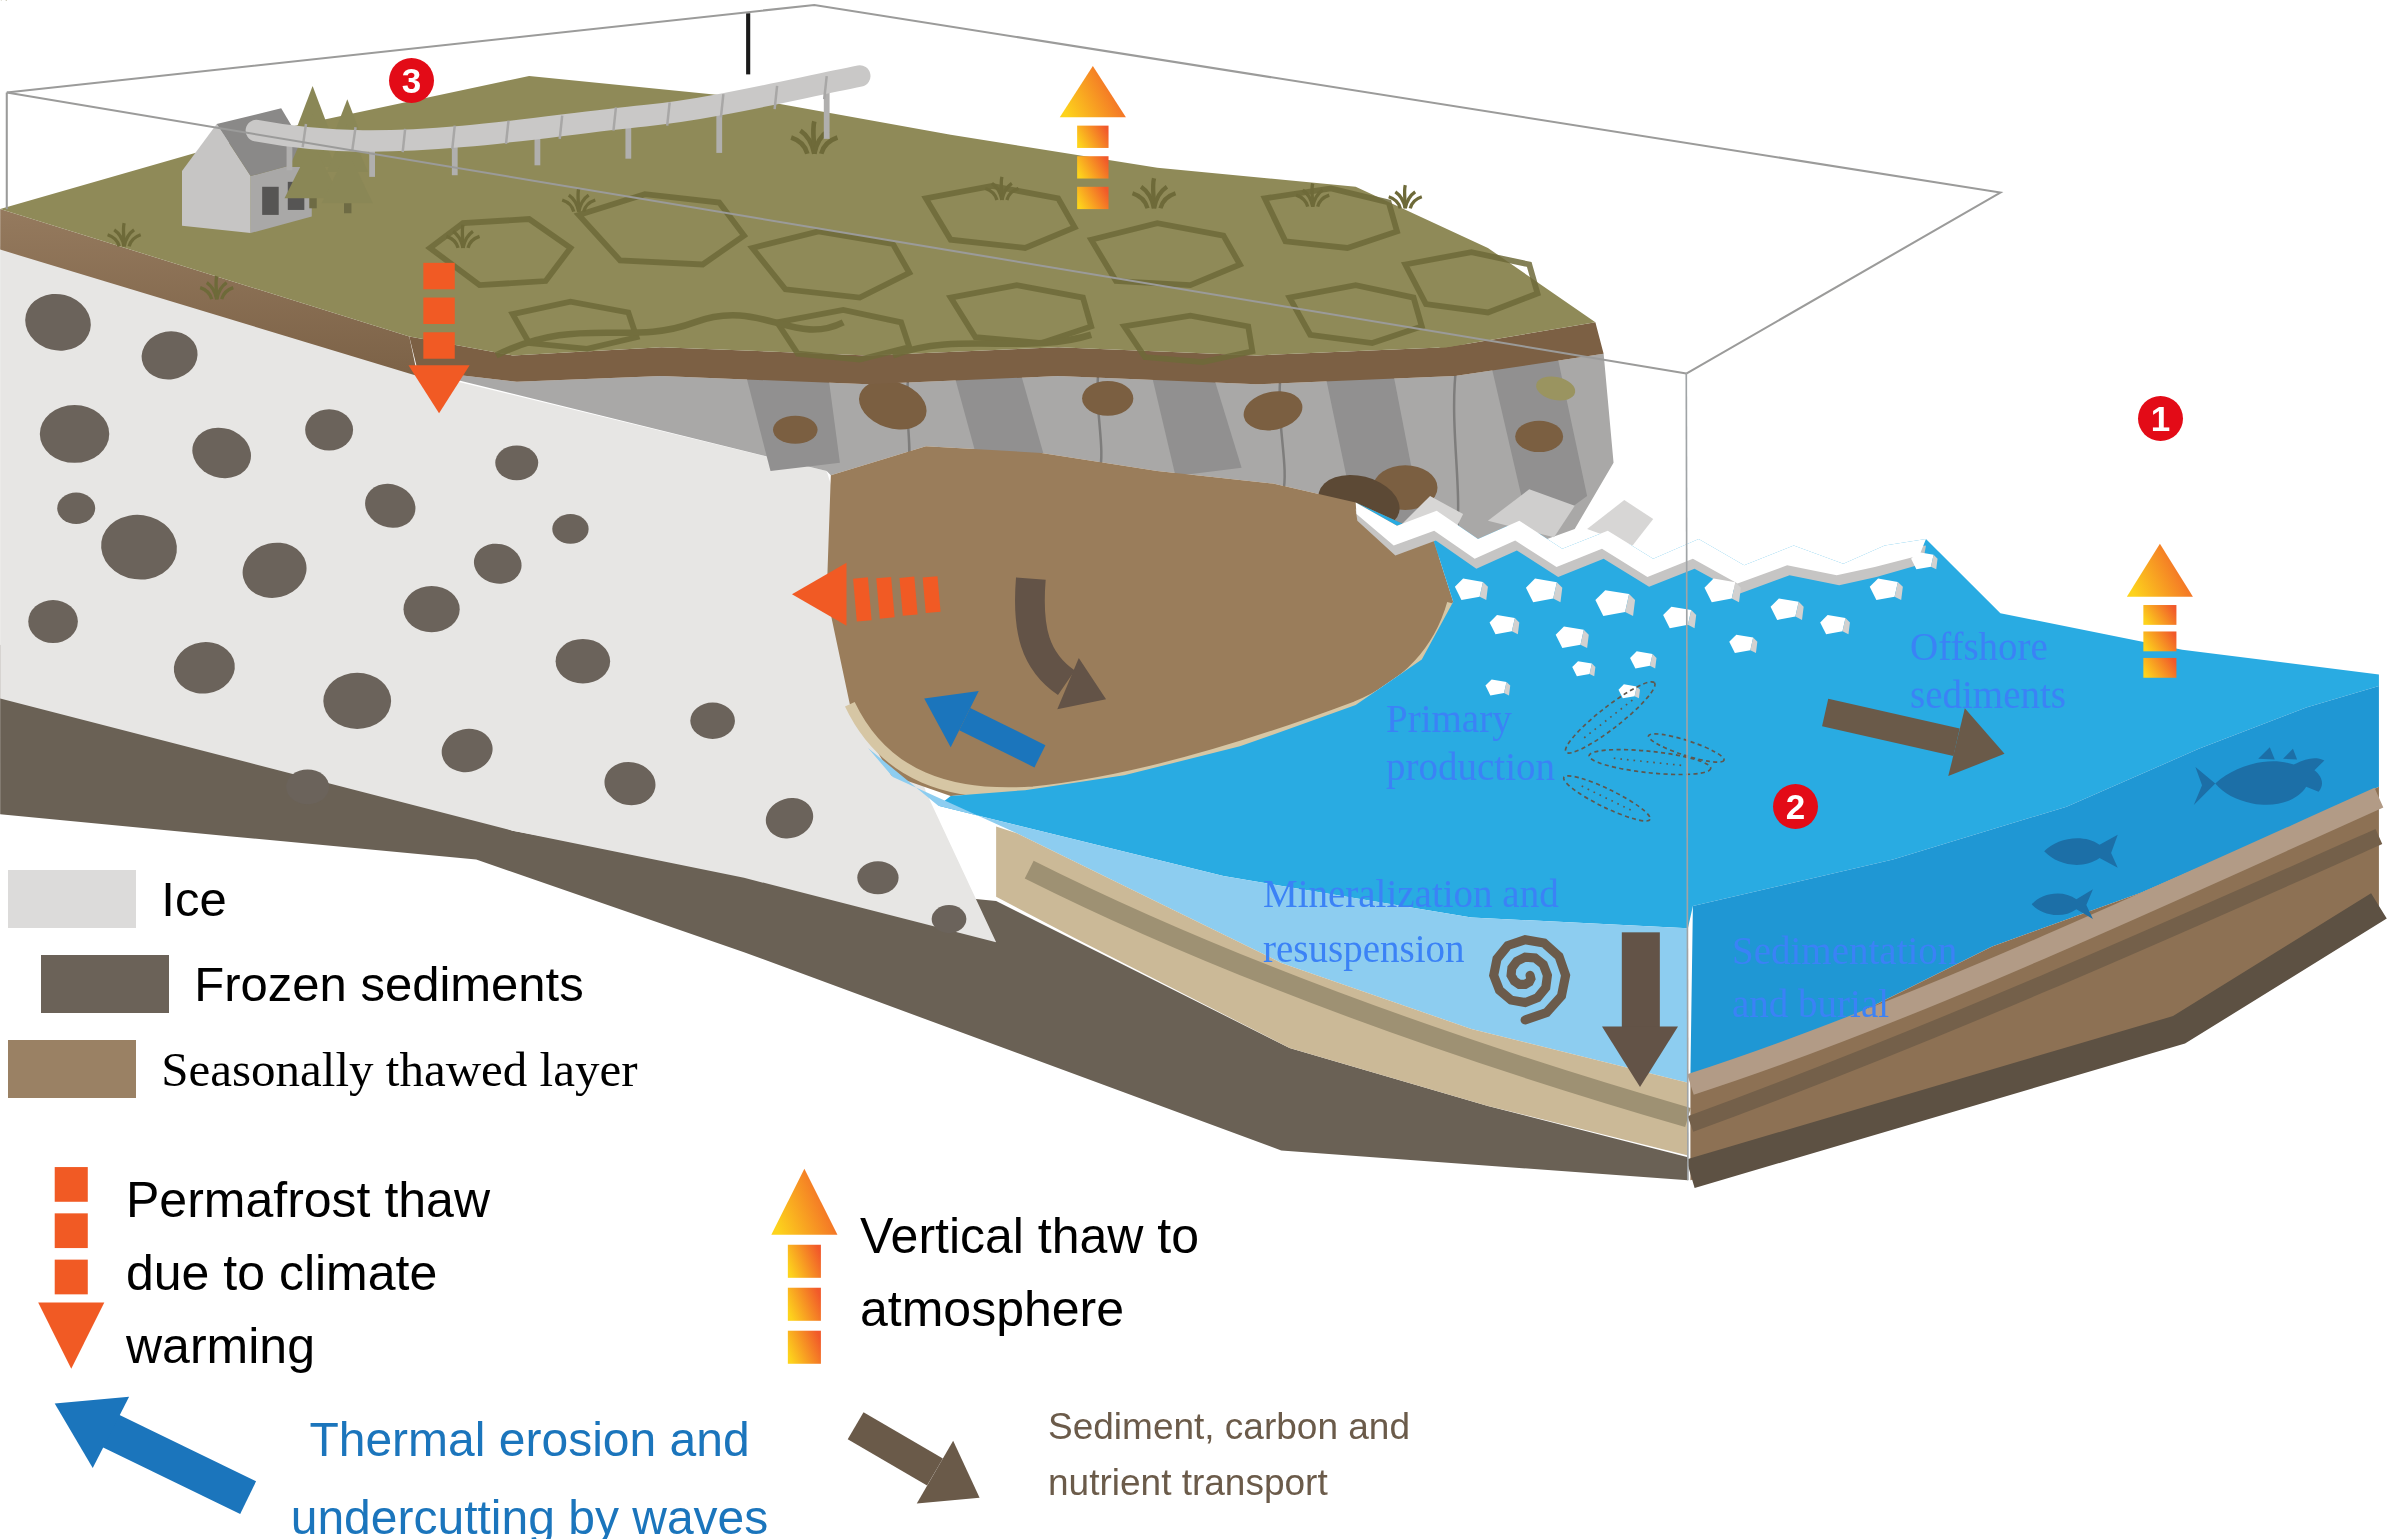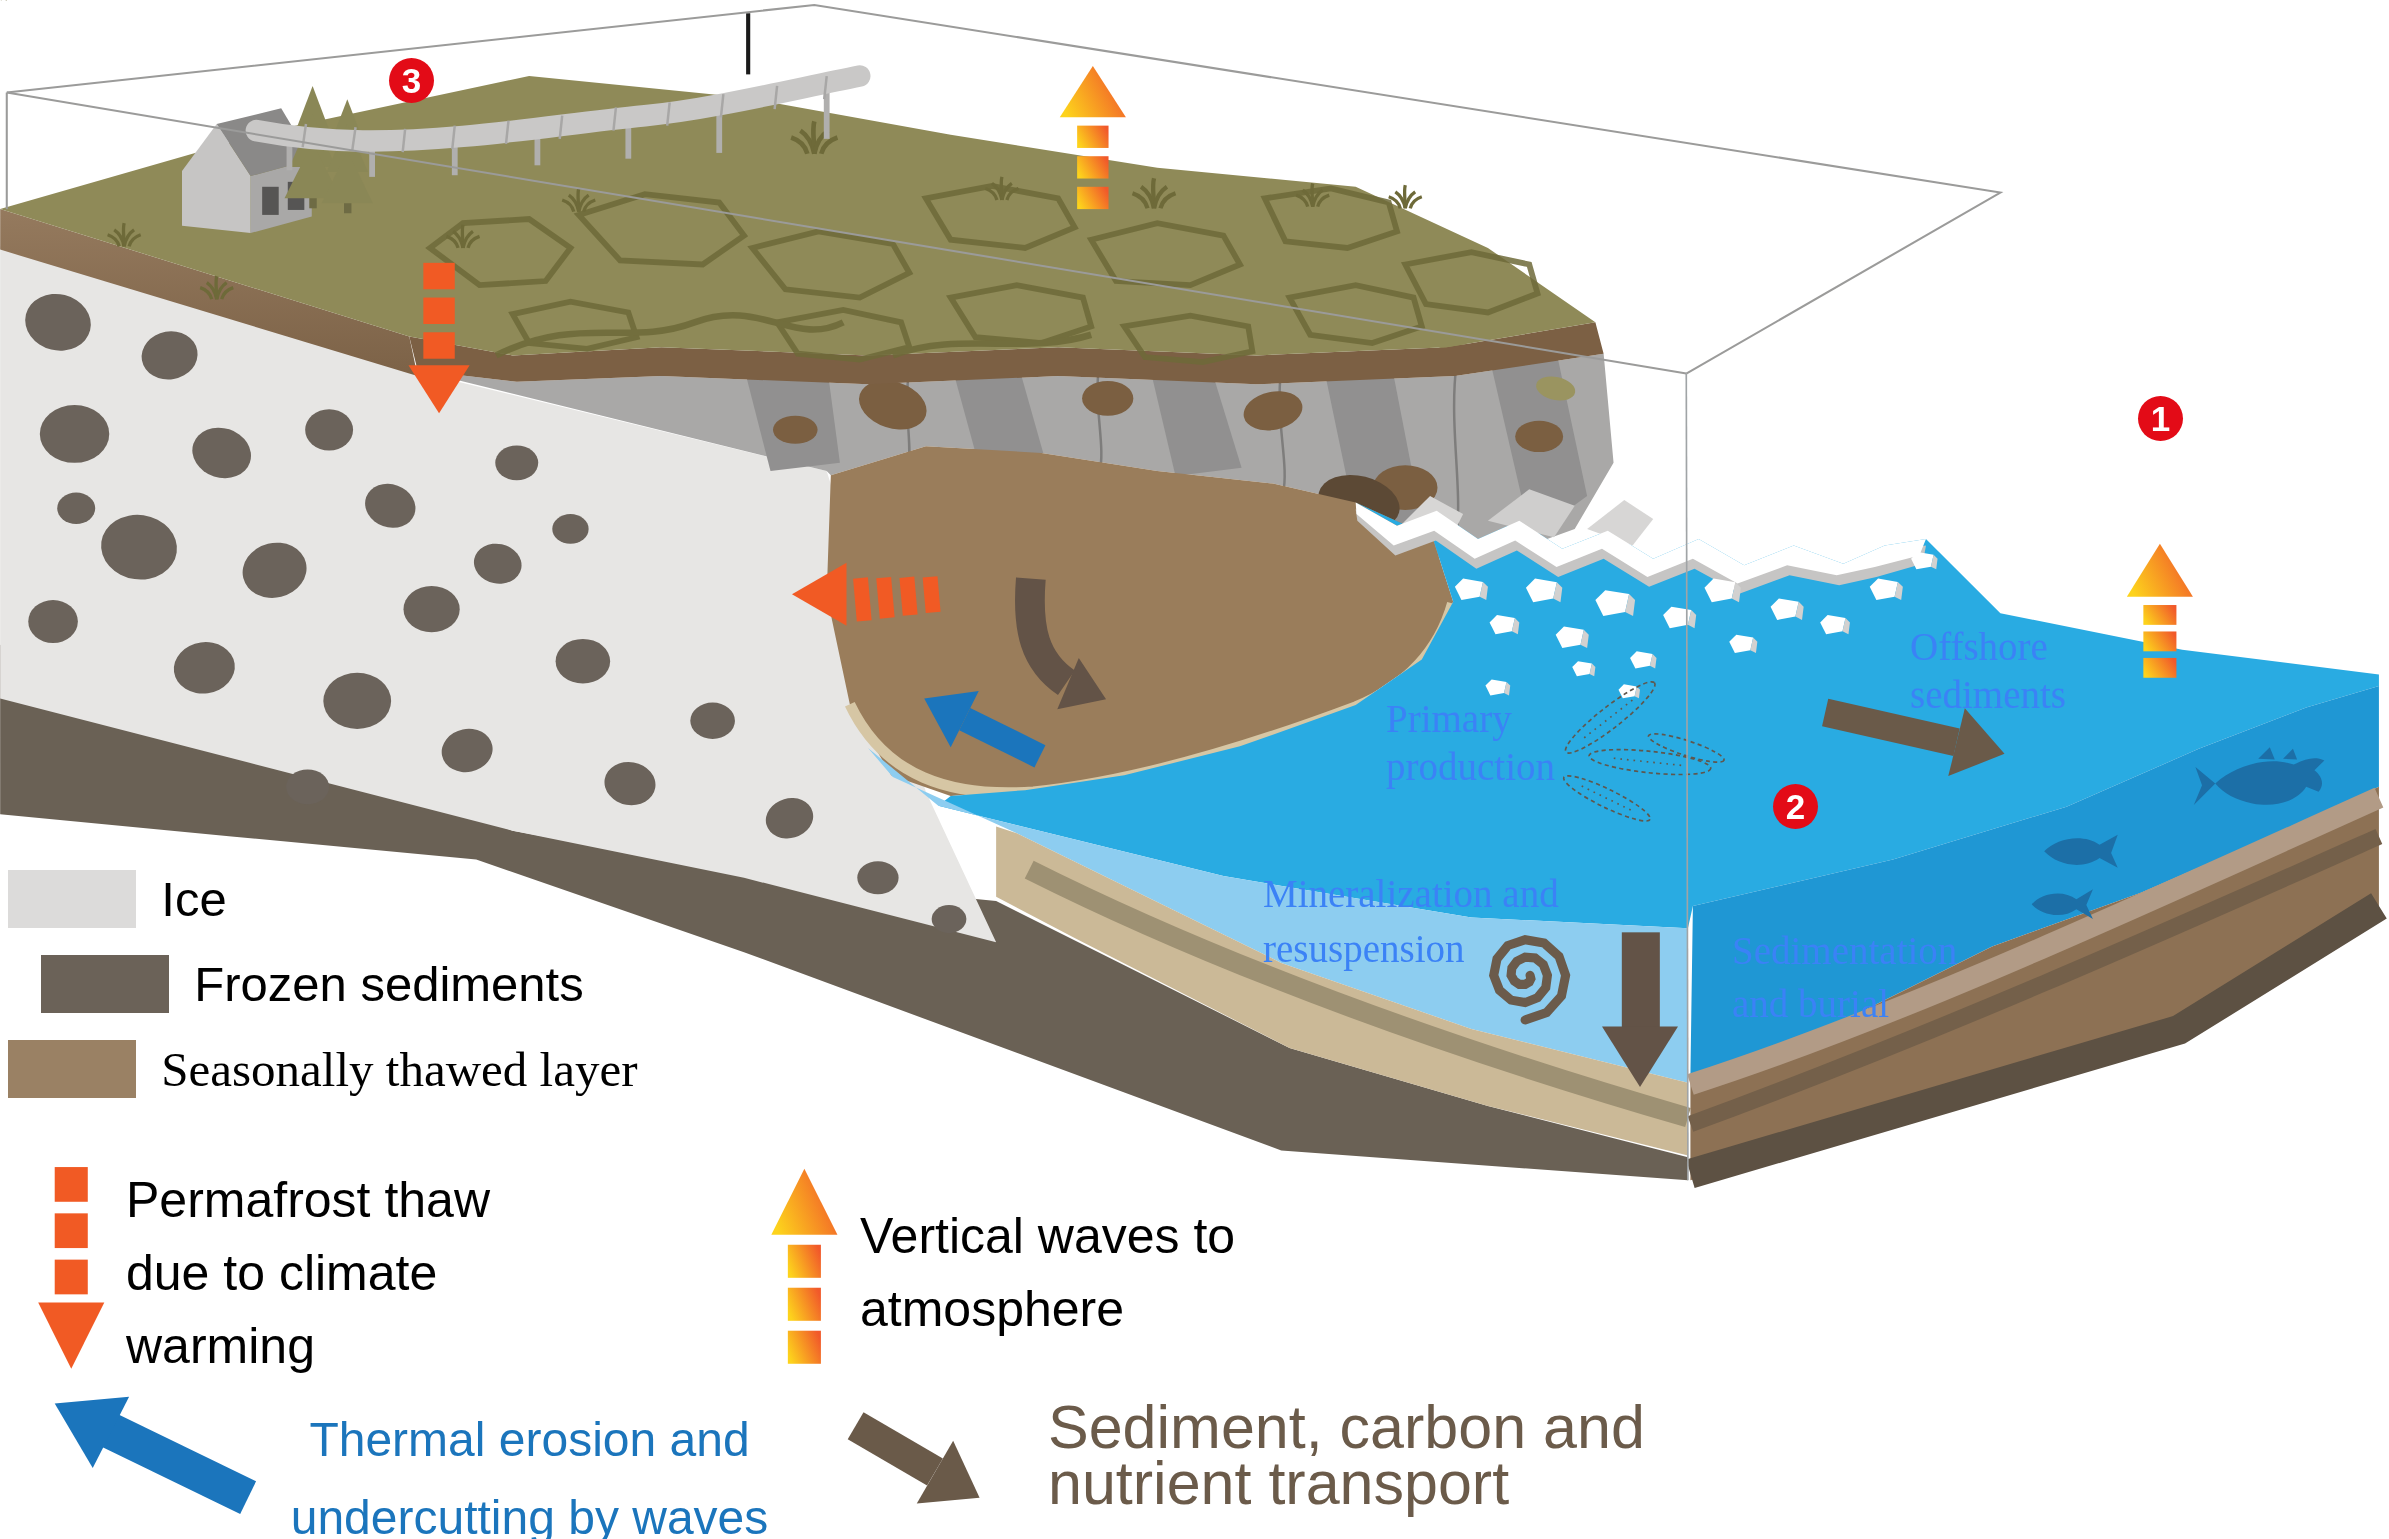--- a/index.html
+++ b/index.html
@@ -12,21 +12,21 @@
          font-size:35px;font-weight:bold;display:flex;align-items:center;justify-content:center;}
   
   .leg-row{position:absolute;display:flex;align-items:center;height:58px;}
   .swatch{width:128px;height:58px;margin-right:25px;flex:none;}
   .sw-ice{background:#dcdbda;}
   .sw-frozen{background:#6b6258;}
   .sw-thawed{background:#9a8164;}
   .leg-label{font-size:49px;color:#000;}
   .flow-text{position:absolute;color:#000;font-size:50px;line-height:73px;white-space:nowrap;}
   .flow-text.blue{color:#1b75bc;font-size:48px;line-height:78px;text-align:center;}
-  .flow-text.brown{color:#6b5b4a;font-size:61px;line-height:56px;}
+  .flow-text.brown{color:#6b5b4a;font-size:37px;line-height:56px;}
 </style>
 </head>
 <body>
 
 <div class="stage">
 
 <svg width="2389" height="1539" viewBox="0 0 2890 1862">
   <defs>
     <linearGradient id="gy" x1="0" y1="0.7" x2="1" y2="0.3">
       <stop offset="0" stop-color="#fdd31c"></stop>
@@ -442,21 +442,21 @@
     <div class="leg-label">Seasonally thawed layer</div>
   </div>
 
   <div class="flow-text" style="left:126px;top:1164px;">
     <div>Permafrost thaw</div>
     <div>due to climate</div>
     <div>warming</div>
   </div>
 
   <div class="flow-text" style="left:860px;top:1200px;">
-    <div>Vertical waves to</div>
+    <div>Vertical thaw to</div>
     <div>atmosphere</div>
   </div>
 
   <div class="flow-text blue" style="left:273px;top:1401px;width:513px;">
     <div>Thermal erosion and</div>
     <div>undercutting by waves</div>
   </div>
 
   <div class="flow-text brown" style="left:1048px;top:1399px;">
     <div>Sediment, carbon and</div>

